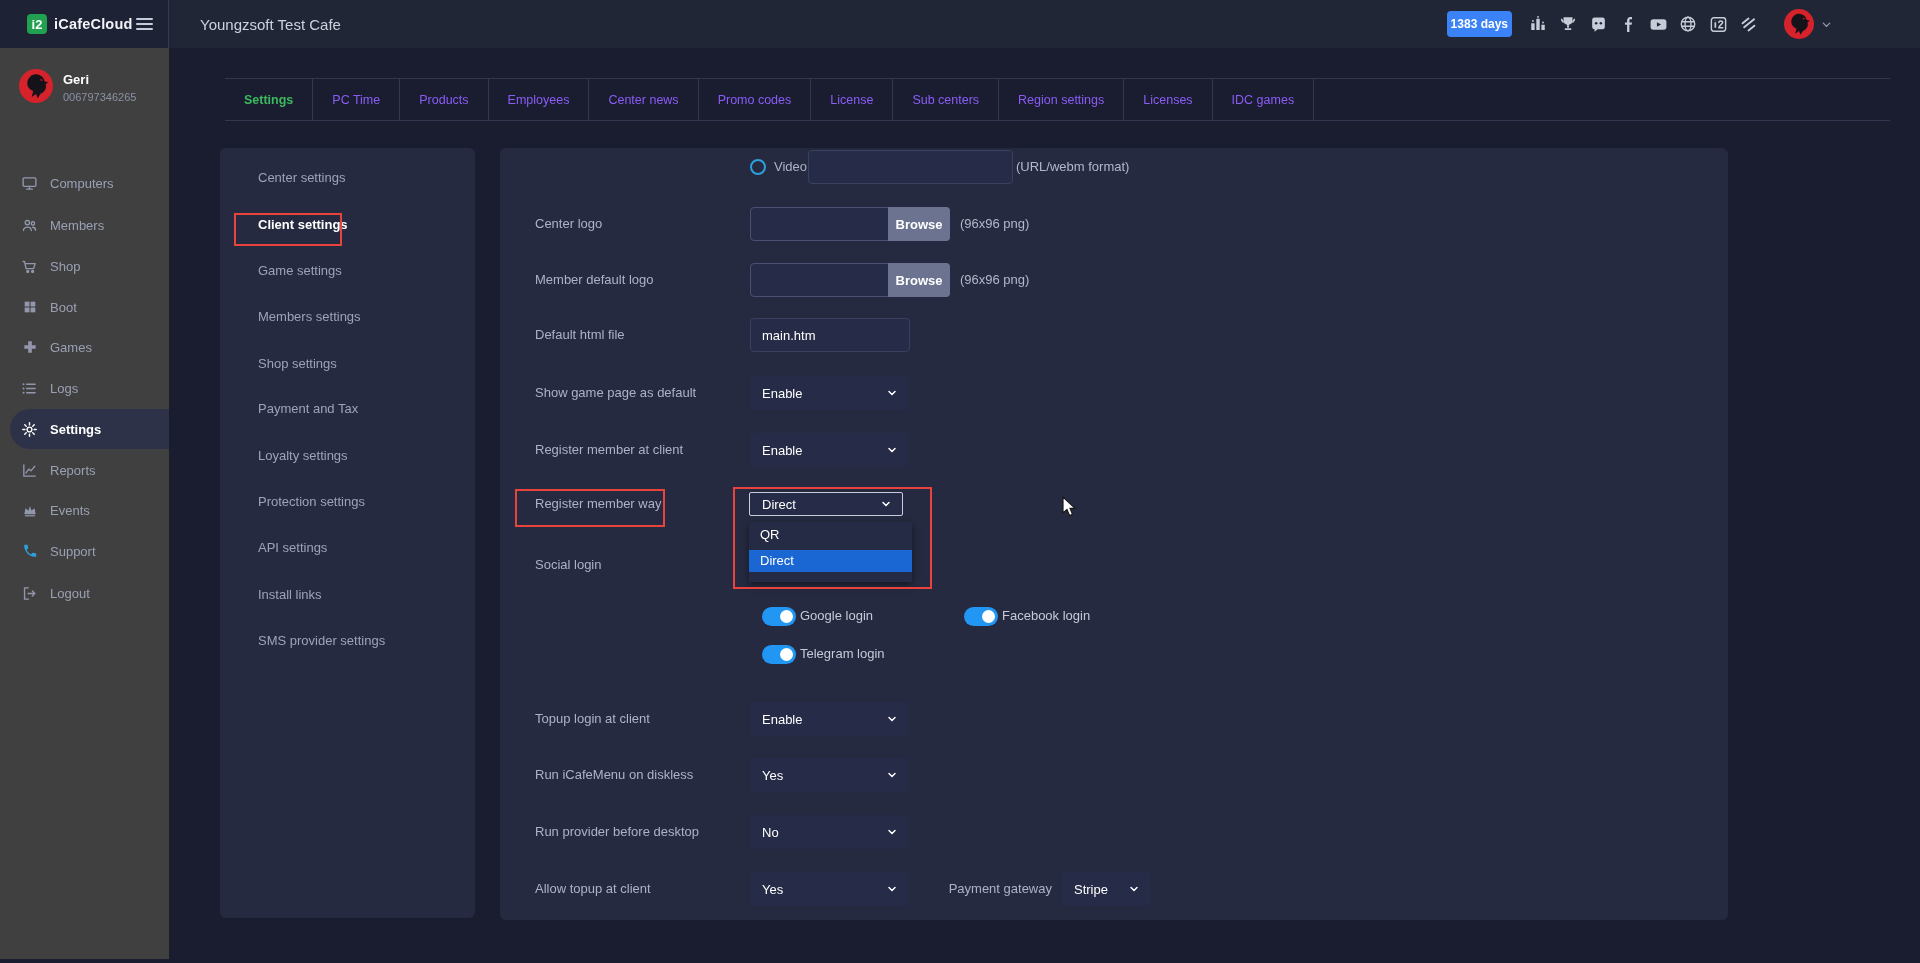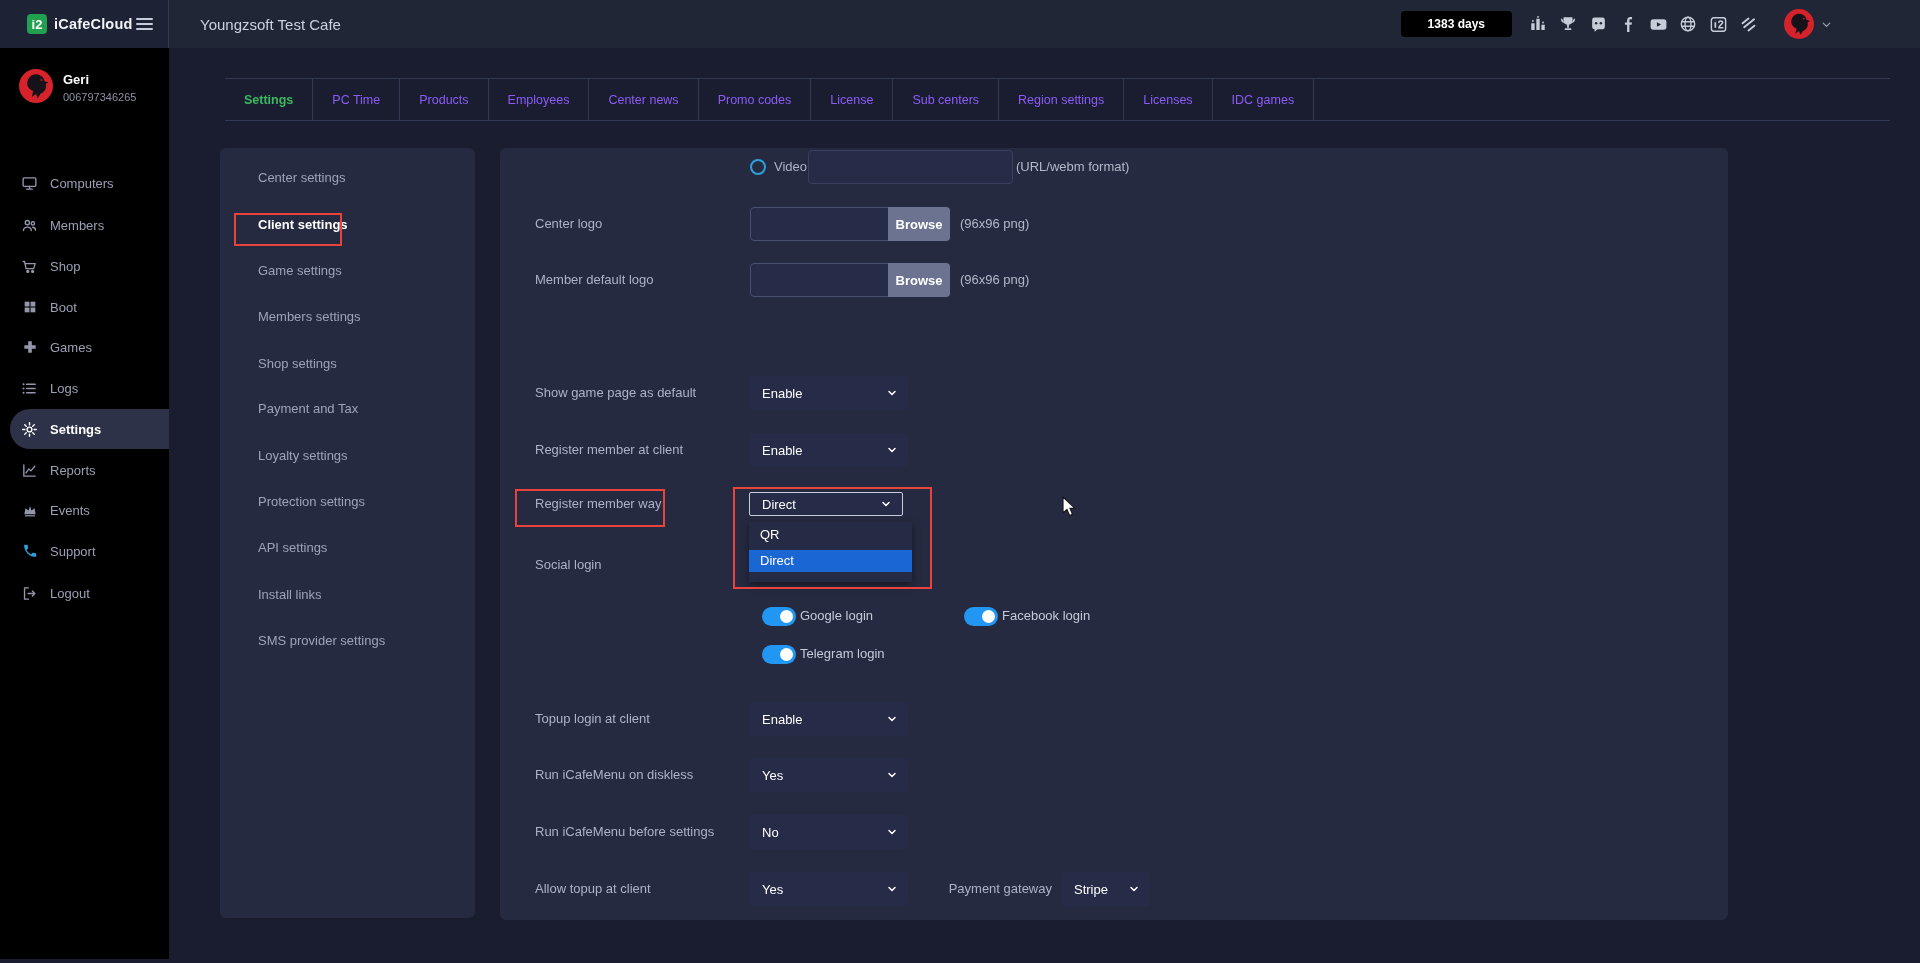--- a/index.html
+++ b/index.html
@@ -9,28 +9,28 @@
 
   
   .header { position:absolute; top:0; left:0; right:0; height:48px; background:#212637; display:flex; z-index:10; }
   .logo-box { width:169px; flex:0 0 169px; background:#1d2234; border-right:1px solid #343a52; display:flex; align-items:center; padding-left:27px; }
   .logo-mark { width:20px; height:20px; background:#21a14f; border-radius:4px; color:#fff; font-size:13px; font-weight:bold; display:flex; align-items:center; justify-content:center; }
   .brand { margin-left:7px; font-size:14.5px; font-weight:600; color:#f2f3f7; letter-spacing:.2px; }
   .hamburger { margin-left:auto; margin-right:15px; display:flex; flex-direction:column; gap:3px; cursor:pointer; }
   .hamburger span { display:block; width:17px; height:2px; background:#c7ccd9; border-radius:1px; }
   .header-rest { flex:1; display:flex; align-items:center; padding:0 88px 0 31px; }
   .cafe-title { font-size:15px; color:#cdd1de; }
-  .days-badge { margin-left:auto; background:#000000; color:#fff; font-size:12px; font-weight:600; padding:6px 27px; border-radius:4px; }
+  .days-badge { margin-left:auto; background:#3b82f6; color:#fff; font-size:12px; font-weight:600; padding:6px 4px; border-radius:4px; }
   .topbar-icons { display:flex; align-items:center; gap:6px; margin-left:14px; color:#c7ccd9; }
   .tb-ic { width:24px; height:24px; display:flex; align-items:center; justify-content:center; cursor:pointer; }
   .header-avatar { width:30px; height:30px; border-radius:50%; background:#d6222b; margin-left:24px; position:relative; overflow:hidden; cursor:pointer; }
   .chev { margin-left:7px; color:#9aa0b4; cursor:pointer; display:flex; }
 
   
-  .sidebar { position:absolute; top:48px; left:0; width:169px; bottom:4px; background:#000000; z-index:5; }
+  .sidebar { position:absolute; top:48px; left:0; width:169px; bottom:4px; background:#404040; z-index:5; }
   .user-avatar { position:absolute; top:21px; left:19px; width:34px; height:34px; border-radius:50%; background:#d6222b; overflow:hidden; }
   .user-name { position:absolute; top:24px; left:63px; font-size:13px; font-weight:700; color:#fff; }
   .user-phone { position:absolute; top:43px; left:63px; font-size:11px; color:#8b90a5; }
   .nav-item { position:absolute; left:0; right:0; height:40px; display:flex; align-items:center; padding-left:21px; gap:12px; font-size:13px; color:#9aa0b4; cursor:pointer; }
   .nav-item .nico { width:17px; height:17px; display:flex; align-items:center; justify-content:center; color:#9297ac; }
   .nav-item.active { background:#2d3248; border-radius:20px 0 0 20px; margin-left:10px; padding-left:11px; color:#fff; font-weight:600; }
   .nav-item.active .nico { color:#ffffff; }
   .nav-item .nico.blue { color:#2d9fdb; }
 
   
@@ -316,20 +316,24 @@
       </div>
 
       <div class="frow" style="top:115px">
         <span class="flabel">Member default logo</span>
         <div class="file">
           <div class="browse">Browse</div>
         </div>
         <span class="hint" style="left:460px">(96x96 png)</span>
       </div>
 
+      <div class="frow" style="top:170px">
+        <span class="flabel">Default html file</span>
+        <input class="tinput" style="left: 250px; width: 160px;" value="main.htm">
+      </div>
 
       <div class="frow" style="top:228px">
         <span class="flabel">Show game page as default</span>
         <div class="sel">
           <span>Enable</span>
           <span class="sel-chev">
               <svg width="12" height="12" viewBox="0 0 24 24" fill="none" stroke="currentColor" stroke-width="3" stroke-linecap="round">
                 <path d="m6 9 6 6 6-6"></path>
               </svg>
             </span>
@@ -396,21 +400,21 @@
           <span>Yes</span>
           <span class="sel-chev">
               <svg width="12" height="12" viewBox="0 0 24 24" fill="none" stroke="currentColor" stroke-width="3" stroke-linecap="round">
                 <path d="m6 9 6 6 6-6"></path>
               </svg>
             </span>
         </div>
       </div>
 
       <div class="frow" style="top:667px">
-        <span class="flabel">Run iCafeMenu before settings</span>
+        <span class="flabel">Run provider before desktop</span>
         <div class="sel">
           <span>No</span>
           <span class="sel-chev">
               <svg width="12" height="12" viewBox="0 0 24 24" fill="none" stroke="currentColor" stroke-width="3" stroke-linecap="round">
                 <path d="m6 9 6 6 6-6"></path>
               </svg>
             </span>
         </div>
       </div>
 

